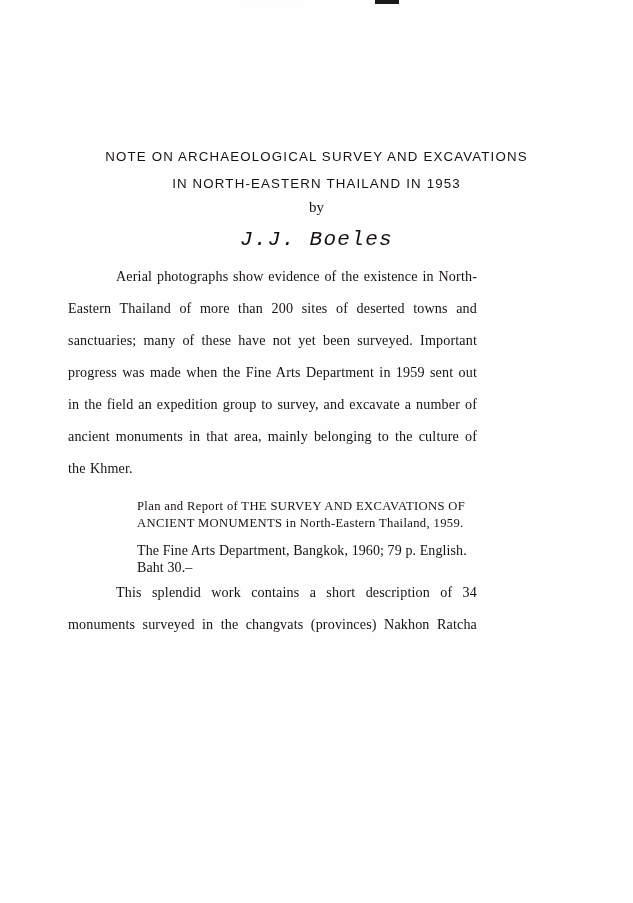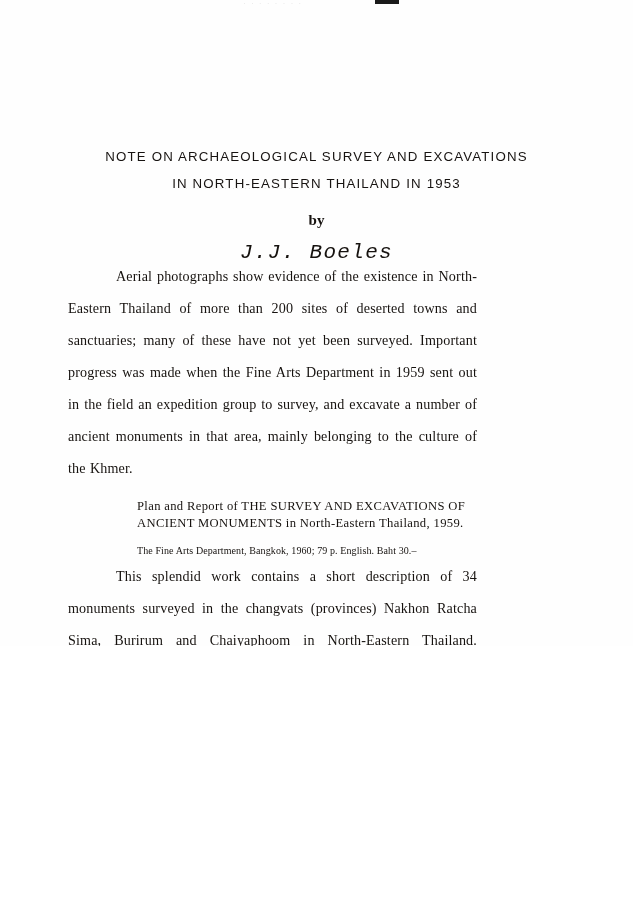--- a/index.html
+++ b/index.html
@@ -48,25 +48,23 @@
   }
   .title-line {
     font-family: "Liberation Sans", "DejaVu Sans", sans-serif;
     font-size: 13.3px;
     letter-spacing: 1.15px;
     line-height: 27px;
     color: #171311;
     white-space: nowrap;
   }
   .by-line {
-    margin-top: 13px;
     font-size: 15px;
     line-height: 20px;
     font-family: "Liberation Serif", serif;
-    font-weight: bold;
   }
   .author {
     margin-top: 10px;
     font-family: Liberation Mono, monospace;
     font-style: italic;
     font-size: 21px;
     letter-spacing: 1.3px;
     line-height: 26px;
   }
 
@@ -87,21 +85,21 @@
     word-spacing: .6px;
     text-indent: 48px;
   }
   p.para + p.para { margin-top: 17px; }
 
   .citation {
     margin: 14px 0 0 69px;
     width: 356px;
   }
   .cite-item {
-    font-size: 10px;
+    font-size: 14px;
     line-height: 16.6px;
     letter-spacing: .1px;
     text-align: left;
   }
   .cite-item + .cite-item { margin-top: 12px; }
   .cite-sc { font-size: 12.6px; letter-spacing: .35px; }
 
   .para-last { margin-top: 16px; }
 </style>
 </head>

